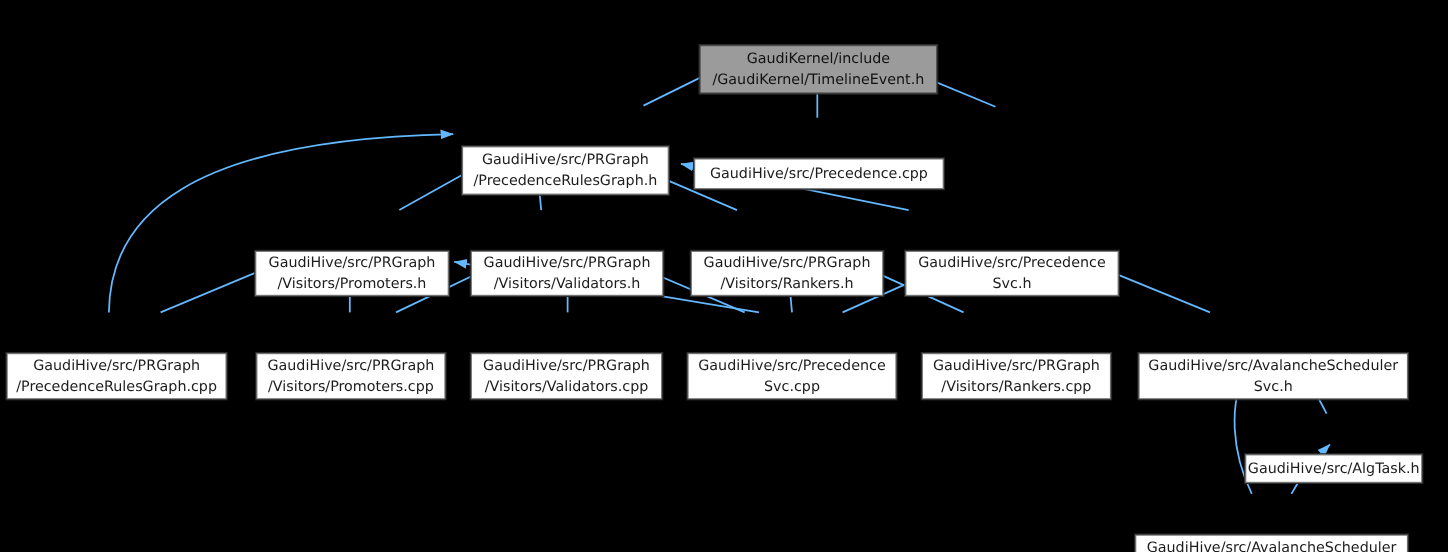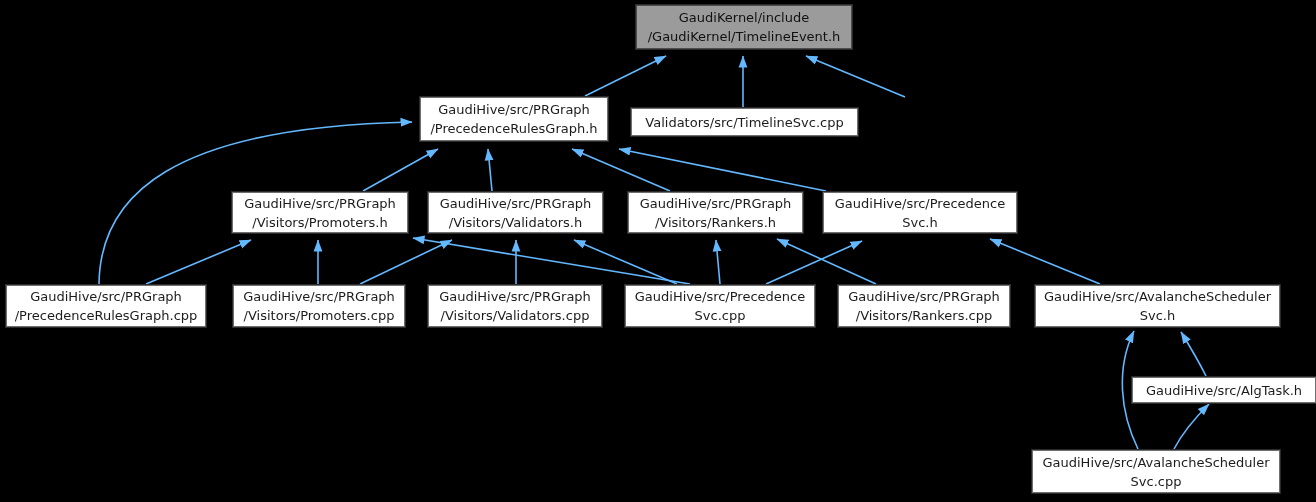--- a/index.html
+++ b/index.html
@@ -34,20 +34,21 @@
     outline: 1px solid #2a2a2a;
     color: #1c1c1c;
     display: flex;
     align-items: center;
     justify-content: center;
     text-align: center;
     white-space: pre-line;
     font-size: 13px;
     line-height: 19px;
     cursor: pointer;
+    margin-top: 36px;
   }
   .node.root {
     background: #9b9b9b;
     border: 1px solid #4d4d4d;
     color: #111111;
   }
 </style>
 </head>
 <body>
 
@@ -93,21 +94,21 @@
     <span>GaudiKernel/include
 /GaudiKernel/TimelineEvent.h</span>
   </div>
 
   <div class="node" style="left:420px; top:97px; width:188px; height:44px;">
     <span>GaudiHive/src/PRGraph
 /PrecedenceRulesGraph.h</span>
   </div>
 
   <div class="node" style="left:631px; top:108px; width:227px; height:28px;">
-    <span>Validators/src/TimelineSvc.cpp</span>
+    <span>GaudiHive/src/Precedence.cpp</span>
   </div>
 
 
   <div class="node" style="left:232px; top:192px; width:176px; height:41px;">
     <span>GaudiHive/src/PRGraph
 /Visitors/Promoters.h</span>
   </div>
 
   <div class="node" style="left:428px; top:192px; width:175px; height:41px;">
     <span>GaudiHive/src/PRGraph
@@ -147,21 +148,21 @@
   <div class="node" style="left:838px; top:285px; width:172px; height:42px;">
     <span>GaudiHive/src/PRGraph
 /Visitors/Rankers.cpp</span>
   </div>
 
   <div class="node" style="left:1035px; top:285px; width:245px; height:42px;">
     <span>GaudiHive/src/AvalancheScheduler
 Svc.h</span>
   </div>
 
-  <div class="node" style="left:1132px; top:377px; width:184px; height:26px;">
+  <div class="node" style="left:1132px; top:377px; width:161px; height:26px;">
     <span>GaudiHive/src/AlgTask.h</span>
   </div>
 
   <div class="node" style="left:1032px; top:450px; width:248px; height:43px;">
     <span>GaudiHive/src/AvalancheScheduler
 Svc.cpp</span>
   </div>
 
 </div>
 

